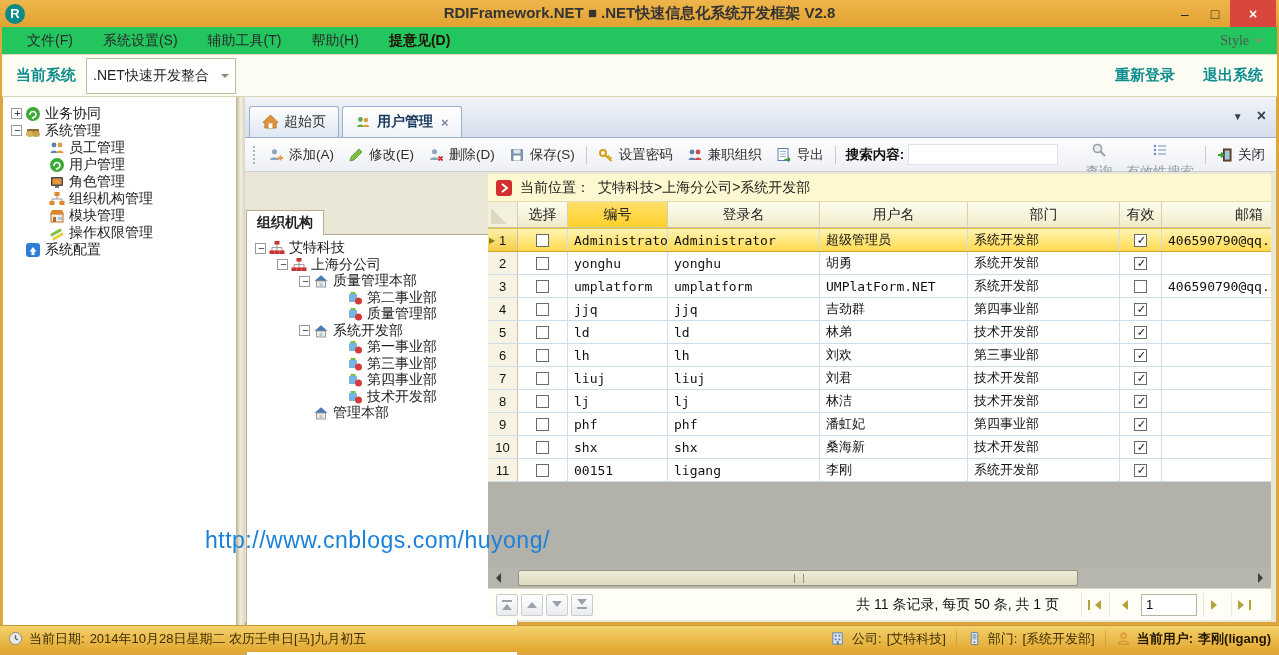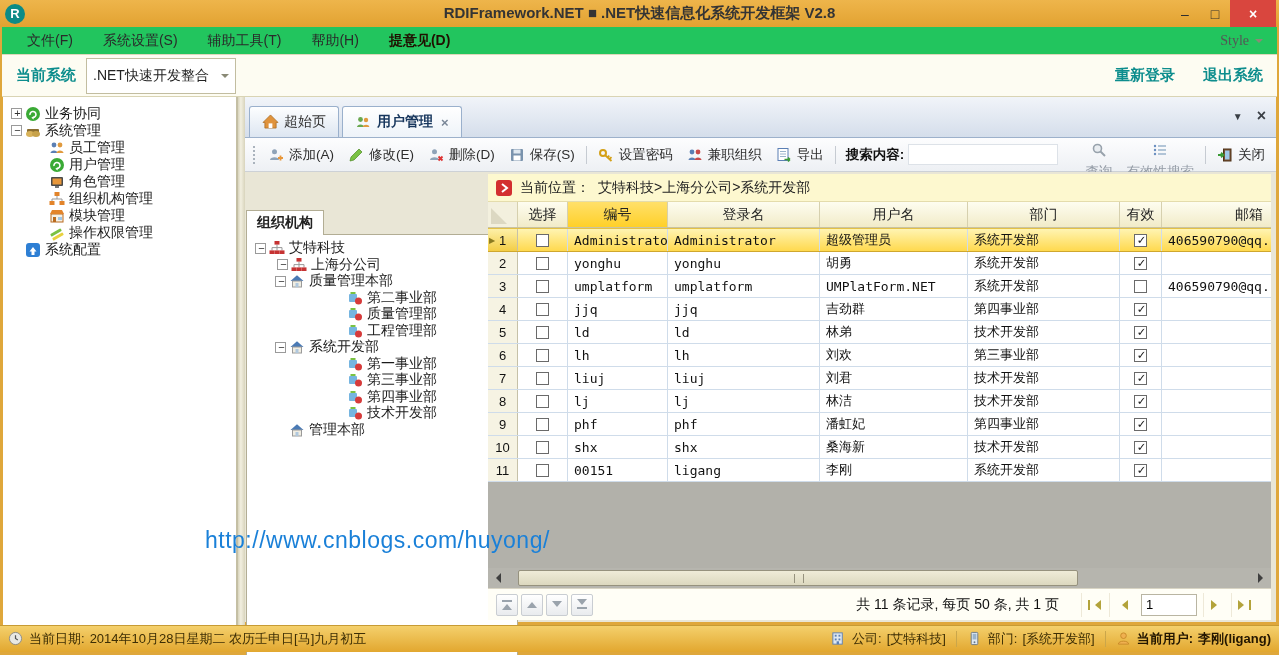--- a/index.html
+++ b/index.html
@@ -37,21 +37,21 @@
     border-right:1px solid #c4bfa4;padding-top:8px;overflow:hidden;}
   .trow{height:17px;display:flex;align-items:center;white-space:nowrap;cursor:default;}
   .trow .tlabel{margin-left:4px;font-size:14px;color:#1a1a1a;}
   .expander{width:11px;height:11px;border:1px solid #9a9a9a;background:#fff;position:relative;
     display:inline-block;flex:0 0 11px;margin-right:3px;}
   .expander::after{position:absolute;left:0;top:-2px;width:11px;text-align:center;font-size:11px;line-height:13px;color:#333;}
   .expander.plus::after{content:"+";}
   .expander.minus::after{content:"−";}
   .expander.blank{border:none;background:transparent;}
   .lv0{padding-left:8px;} .lv1{padding-left:32px;}
-  .olv0{padding-left:8px;} .olv1{padding-left:30px;} .olv2{padding-left:28px;} .olv3{padding-left:86px;}
+  .olv0{padding-left:8px;} .olv1{padding-left:30px;} .olv2{padding-left:52px;} .olv3{padding-left:86px;}
   .ic{width:16px;height:16px;flex:0 0 16px;display:inline-block;}
   .ic svg{display:block;}
   
   .splitter{position:absolute;left:237px;top:97px;width:8px;height:528px;
     background:linear-gradient(90deg,#d8d4bc,#f2efe0 40%,#d8d4bc);border-left:1px solid #c4bfa4;}
   
   .tabstrip{position:absolute;left:245px;right:3px;top:97px;height:41px;
     background:linear-gradient(#f1f4f9,#d5deeb);border-bottom:1px solid #9db1cb;}
   .tabs{position:absolute;left:4px;bottom:0;display:flex;align-items:flex-end;gap:3px;}
   .tab{height:31px;display:flex;align-items:center;gap:6px;padding:0 12px;
@@ -490,31 +490,20 @@
         <span class="expander blank"></span>
         <span class="ic">
             <svg width="16" height="16" viewBox="0 0 16 16">
               <rect x="3.5" y="2" width="5" height="4" fill="#7ac143"></rect>
               <rect x="2" y="4" width="8" height="8" rx="1" fill="#76b5e0"></rect>
               <circle cx="11.5" cy="11" r="3.5" fill="#d63b3b"></circle>
             </svg>
           </span>
         <span class="tlabel">质量管理部</span>
       </div>
-      <div class="trow olv3">
-        <span class="expander blank"></span>
-        <span class="ic">
-            <svg width="16" height="16" viewBox="0 0 16 16">
-              <rect x="3.5" y="2" width="5" height="4" fill="#7ac143"></rect>
-              <rect x="2" y="4" width="8" height="8" rx="1" fill="#76b5e0"></rect>
-              <circle cx="11.5" cy="11" r="3.5" fill="#d63b3b"></circle>
-            </svg>
-          </span>
-        <span class="tlabel">工程管理部</span>
-      </div>
       <div class="trow olv2">
         <span class="expander minus"></span>
         <span class="ic">
             <svg width="16" height="16" viewBox="0 0 16 16">
               <path d="M1.5 8L8 2.2 14.5 8z" fill="#4a7ab5"></path>
               <rect x="3.5" y="8" width="9" height="6" fill="#f0ede2" stroke="#9a9a9a"></rect>
               <rect x="6.5" y="10" width="3" height="4" fill="#b0c8dd"></rect>
             </svg>
           </span>
         <span class="tlabel">系统开发部</span>

